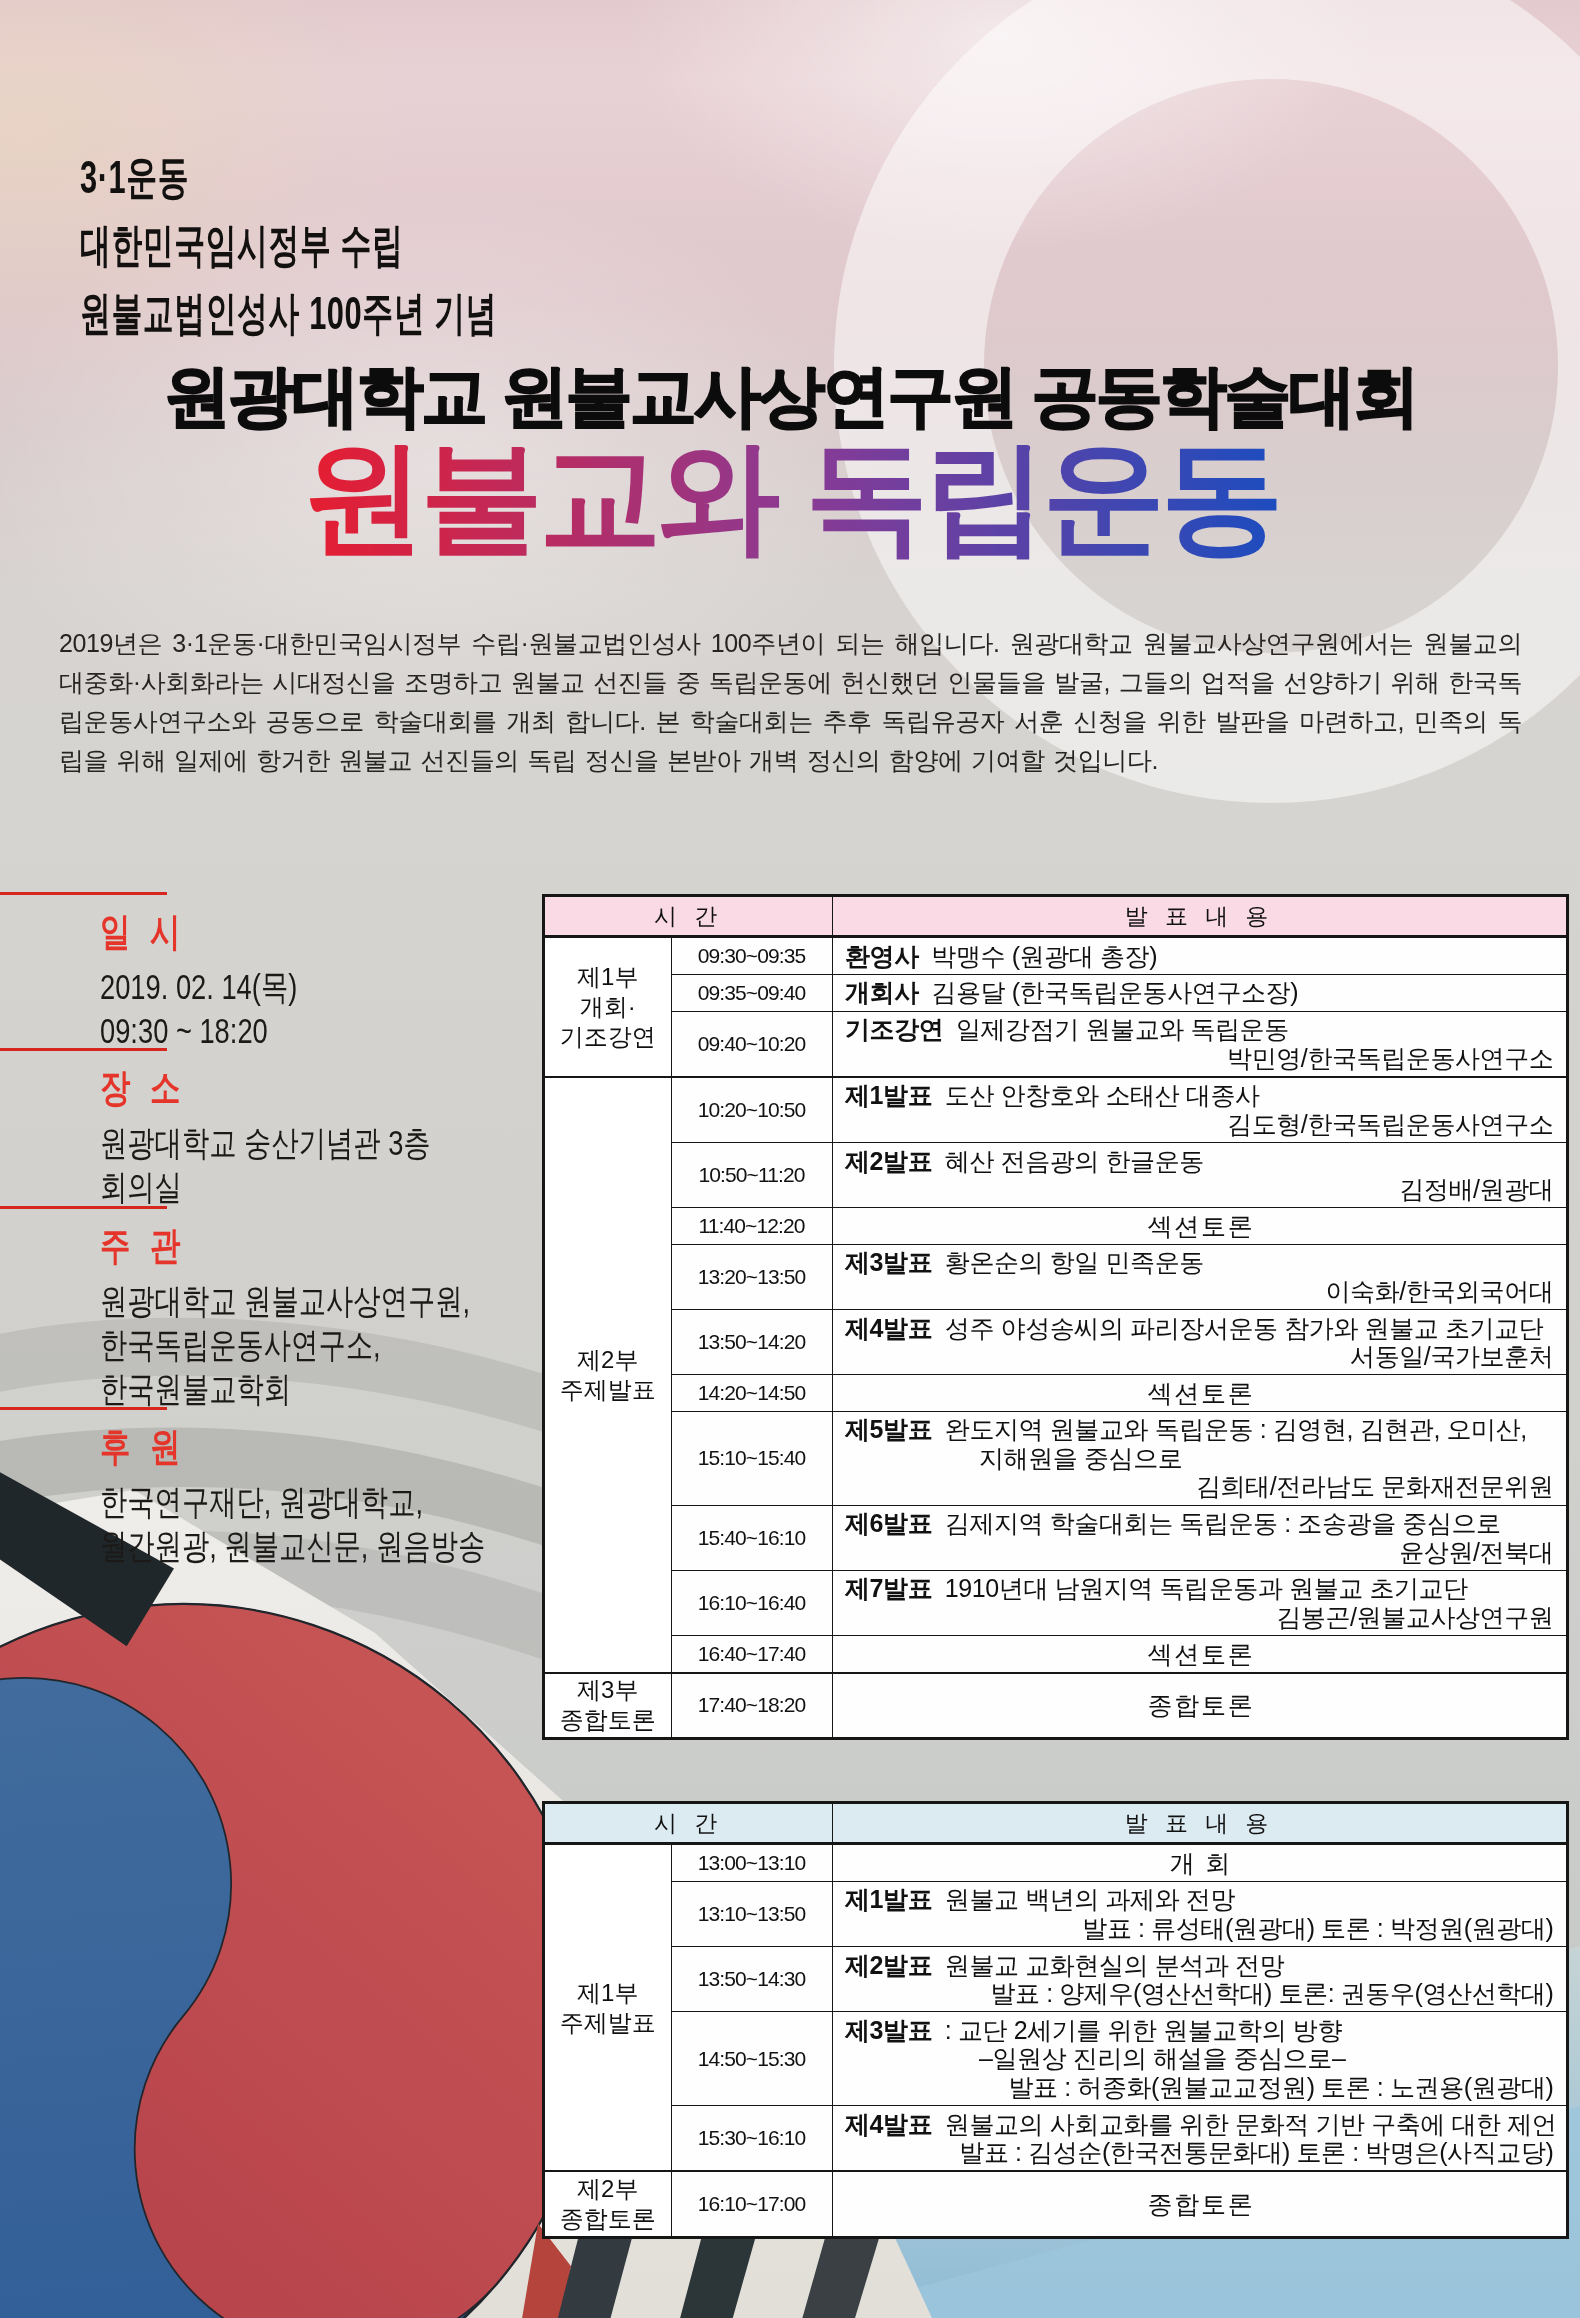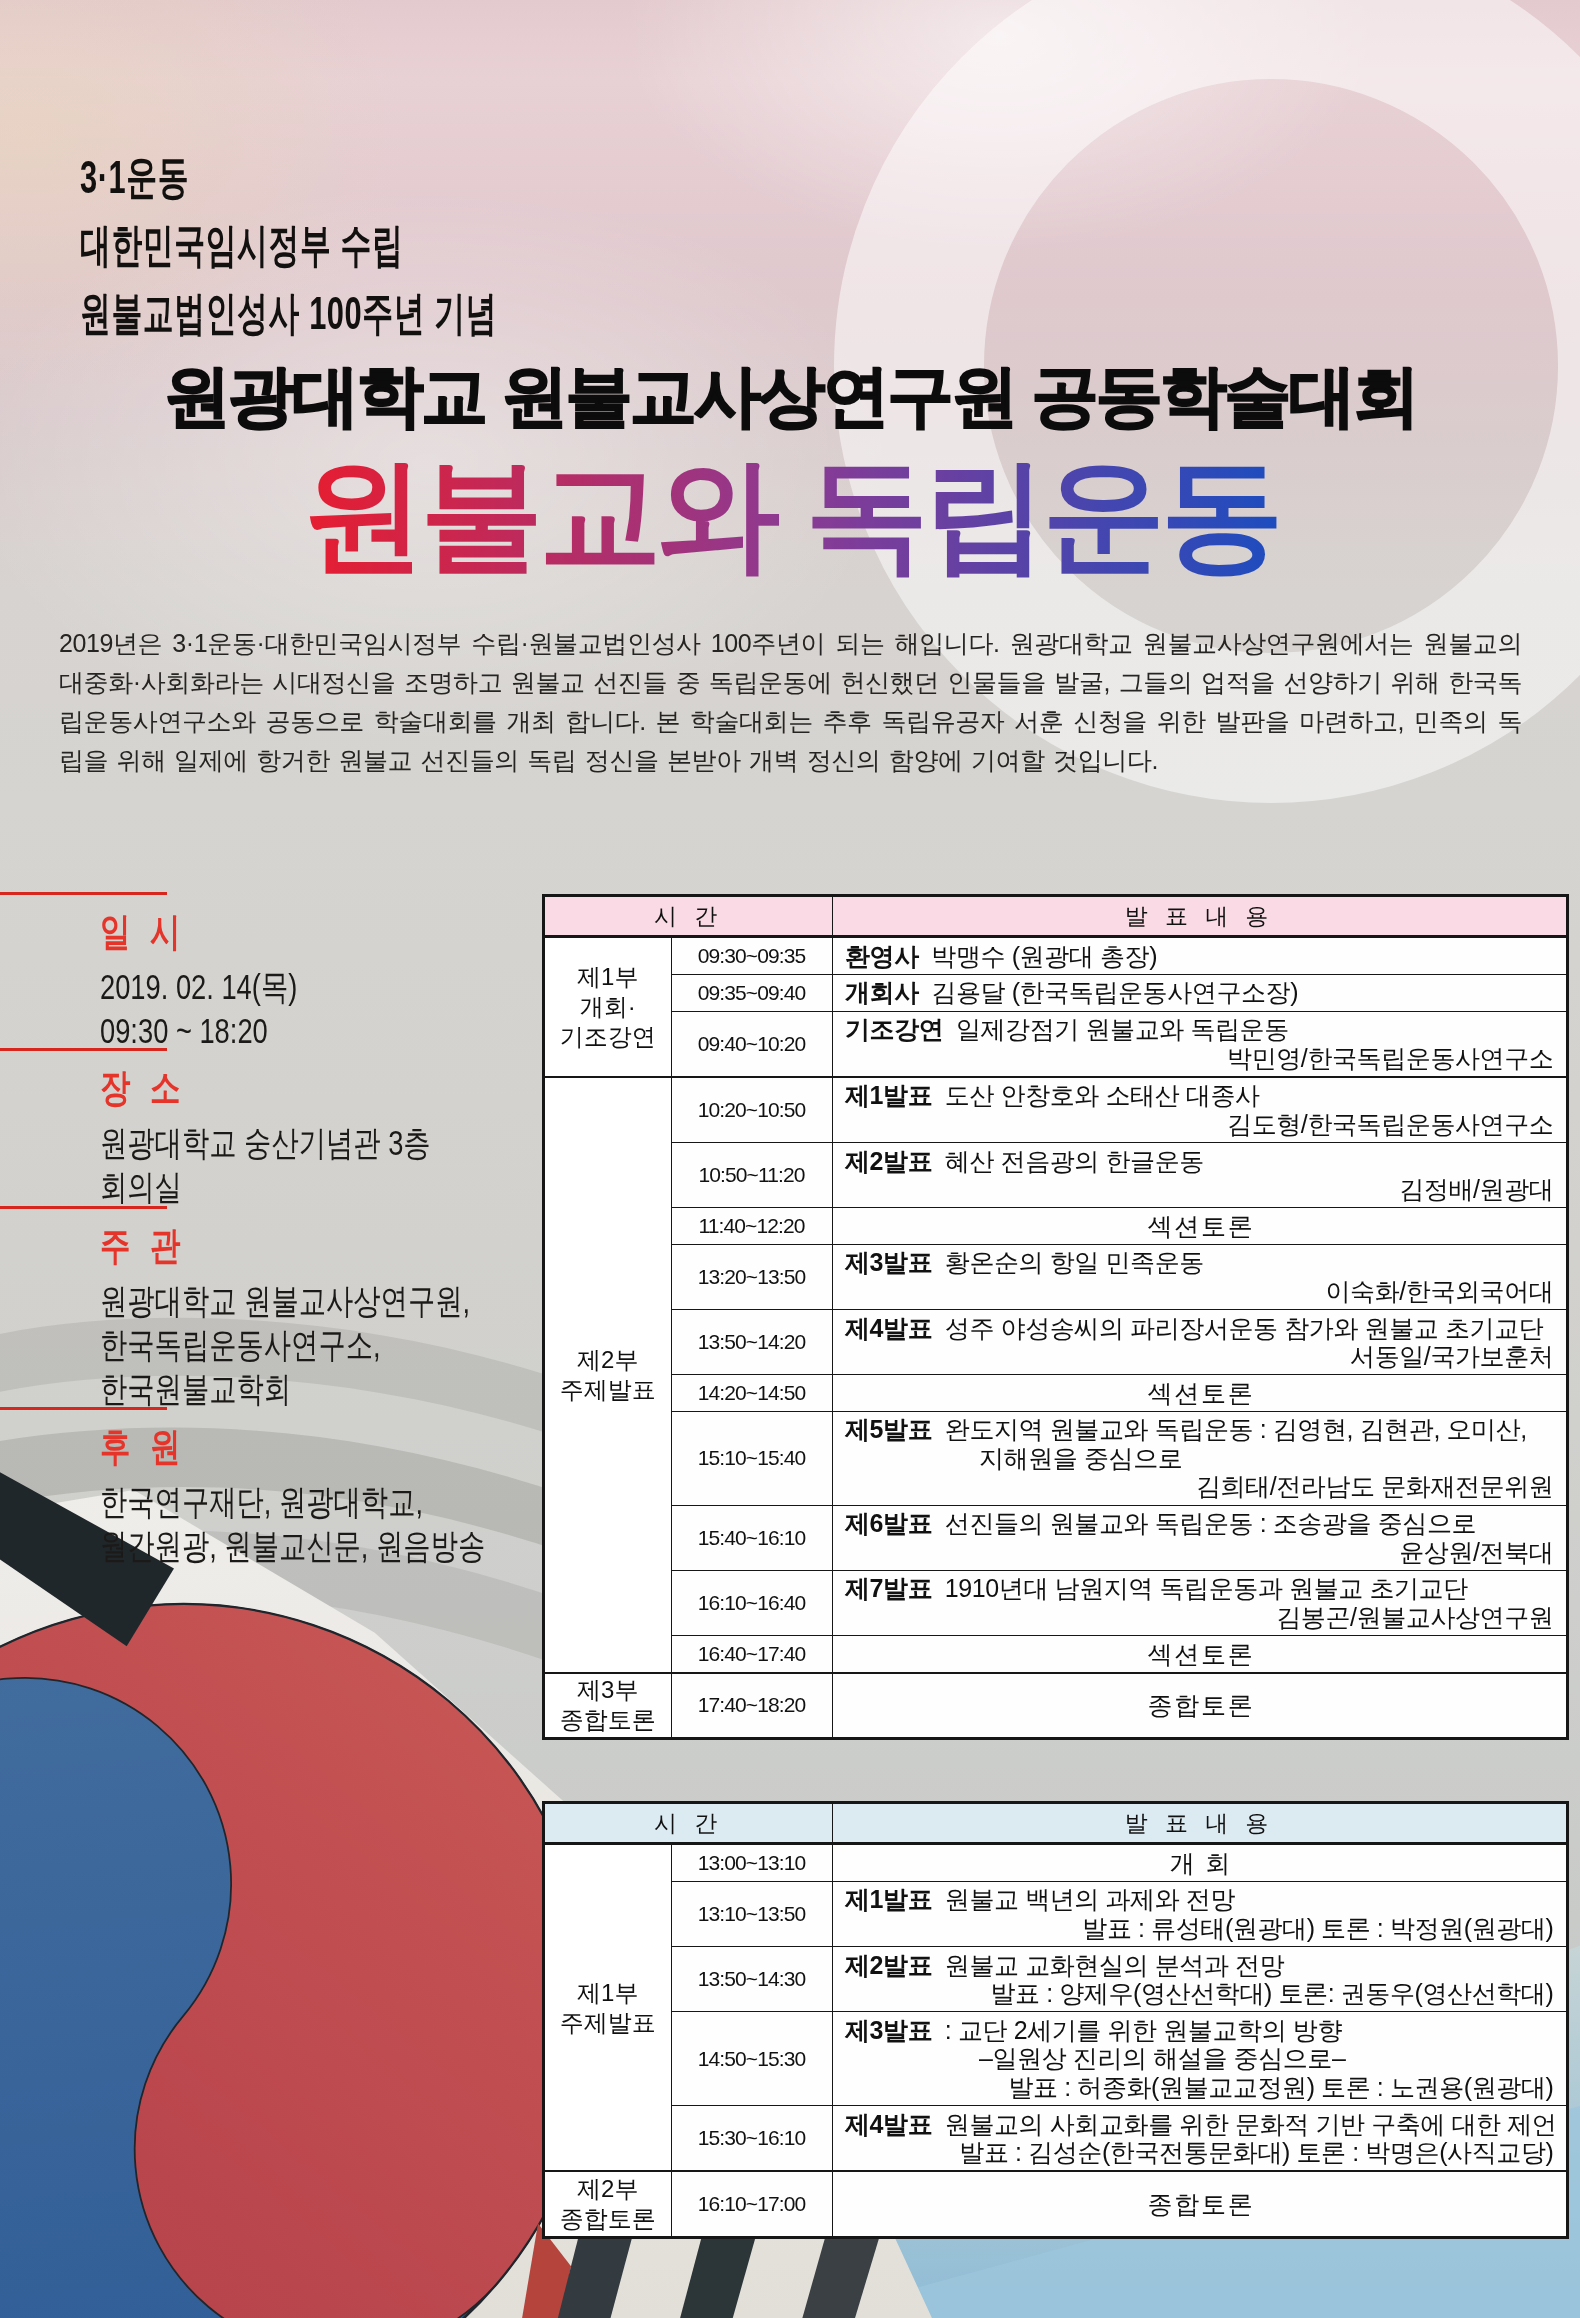--- a/index.html
+++ b/index.html
@@ -35,21 +35,21 @@
     font-size:46px;line-height:68px;font-weight:bold;color:#121110;
     transform:scaleX(.67);transform-origin:left top;white-space:nowrap;
     letter-spacing:0.9px;
   }
   .title1{
     position:absolute;left:0;top:351px;width:100%;text-align:center;
     font-size:67px;font-weight:bold;letter-spacing:-2.7px;color:#0c0c0c;
     -webkit-text-stroke:1.8px #0c0c0c;white-space:nowrap;
   }
   .title2{
-    position:absolute;left:0;top:434px;width:100%;text-align:center;
+    position:absolute;left:0;top:416px;width:100%;text-align:center;
     font-size:123px;font-weight:bold;letter-spacing:-4.5px;white-space:nowrap;
     background:linear-gradient(90deg,#ea1c2c 18%,#c6263e 36%,#8c3a93 50%,#5746ad 60%,#2153c0 72%,#0e4fc5 85%);
     -webkit-background-clip:text;background-clip:text;color:transparent;
   }
   .intro{
     position:absolute;left:59px;top:624px;width:1463px;
     font-size:25px;line-height:39px;text-align:justify;
     color:#262422;letter-spacing:-0.4px;word-spacing:1.8px;margin:0;
   }
   
@@ -281,21 +281,21 @@
           <td class="time-cell">15:10~15:40</td>
           <td class="content-cell">
             <div class="c-line"><b>제5발표</b><span>완도지역 원불교와 독립운동 : 김영현, 김현관, 오미산,</span></div>
             <div class="c-extra">지해원을 중심으로</div>
             <div class="c-presenter">김희태/전라남도 문화재전문위원</div>
           </td>
         </tr>
         <tr>
           <td class="time-cell">15:40~16:10</td>
           <td class="content-cell">
-            <div class="c-line"><b>제6발표</b><span>선진들의 원불교와 독립운동 : 조송광을 중심으로</span></div>
+            <div class="c-line"><b>제6발표</b><span>김제지역 학술대회는 독립운동 : 조송광을 중심으로</span></div>
             <div class="c-presenter">윤상원/전북대</div>
           </td>
         </tr>
         <tr>
           <td class="time-cell">16:10~16:40</td>
           <td class="content-cell">
             <div class="c-line"><b>제7발표</b><span>1910년대 남원지역 독립운동과 원불교 초기교단</span></div>
             <div class="c-presenter">김봉곤/원불교사상연구원</div>
           </td>
         </tr>

